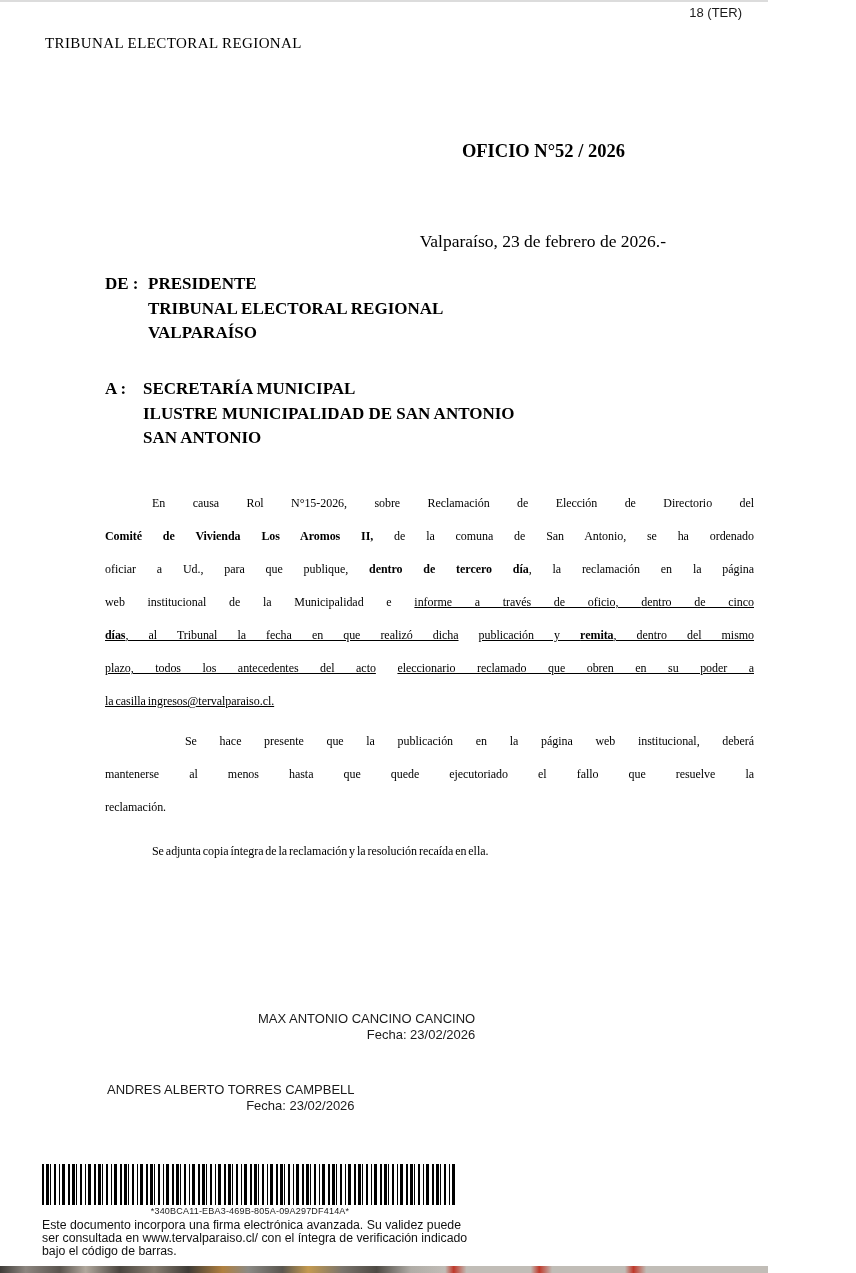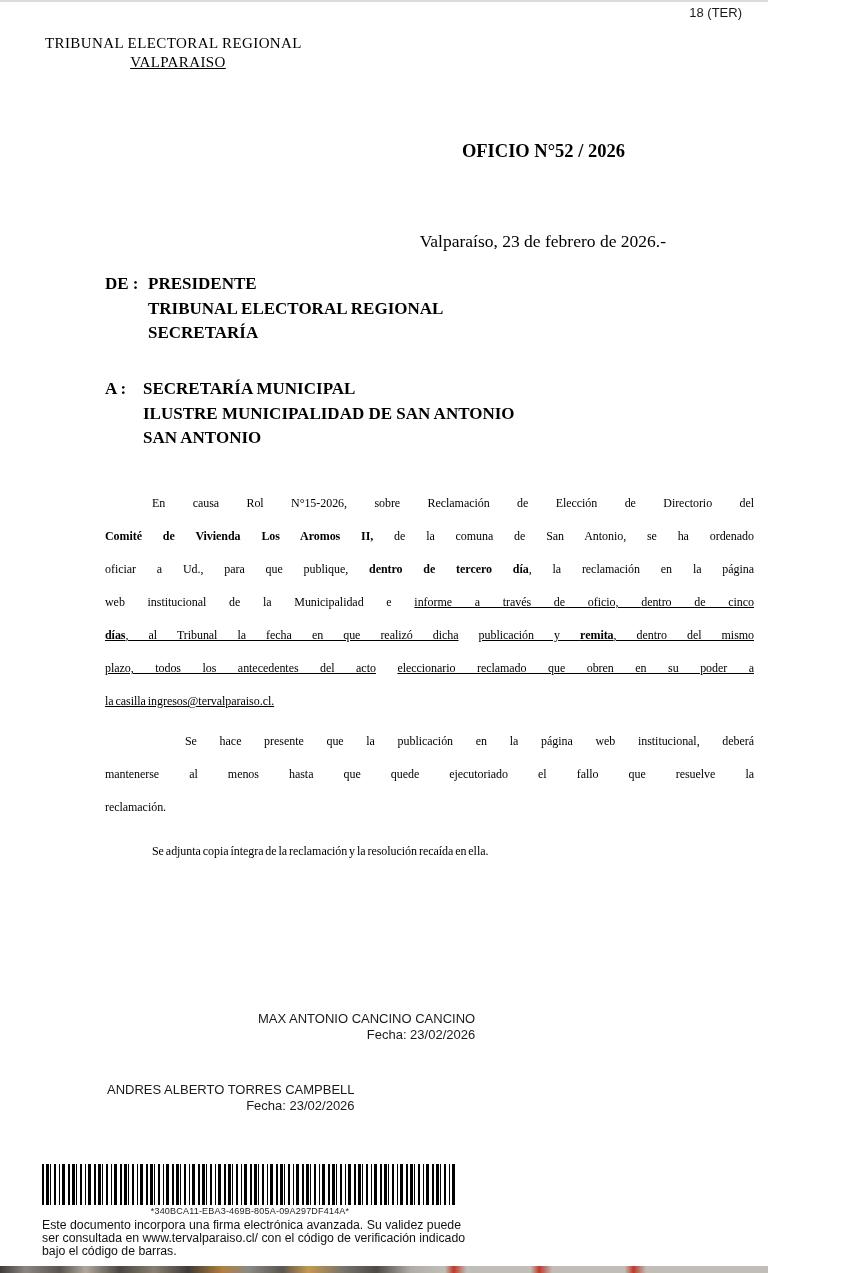--- a/index.html
+++ b/index.html
@@ -83,33 +83,32 @@
 </head>
 <body>
 
 <div class="page">
   <div class="top-edge"></div>
 
   <div class="page-label">18 (TER)</div>
 
   <div class="letterhead">
     <div class="lh1">TRIBUNAL ELECTORAL REGIONAL</div>
-    <div class="lh2">VALPARAISO</div>
   </div>
 
   <div class="oficio-title">OFICIO N°52 / 2026</div>
 
   <div class="date-line">Valparaíso, 23 de febrero de 2026.-</div>
 
   <div class="addr from">
     <div class="addr-label">DE :</div>
     <div class="addr-lines">
         <div>PRESIDENTE</div>
         <div>TRIBUNAL ELECTORAL REGIONAL</div>
-        <div>SECRETARÍA</div>
+        <div>VALPARAÍSO</div>
       </div>
   </div>
 
   <div class="addr to">
     <div class="addr-label">A :</div>
     <div class="addr-lines">
         <div>SECRETARÍA MUNICIPAL</div>
         <div>ILUSTRE MUNICIPALIDAD DE SAN ANTONIO</div>
         <div>SAN ANTONIO</div>
       </div>
@@ -137,18 +136,18 @@
   <div class="sig sig2">
     <div>ANDRES ALBERTO TORRES CAMPBELL</div>
     <div>Fecha: 23/02/2026</div>
   </div>
 
   <div class="barcode"></div>
   <div class="barcode-caption">*340BCA11-EBA3-469B-805A-09A297DF414A*</div>
 
   <div class="footer-text">
       <div>Este documento incorpora una firma electrónica avanzada. Su validez puede</div>
-      <div>ser consultada en www.tervalparaiso.cl/ con el código de verificación indicado</div>
+      <div>ser consultada en www.tervalparaiso.cl/ con el íntegra de verificación indicado</div>
       <div>bajo el código de barras.</div>
     </div>
 
   <div class="bottom-strip"></div>
 </div>
 
 </body></html>

